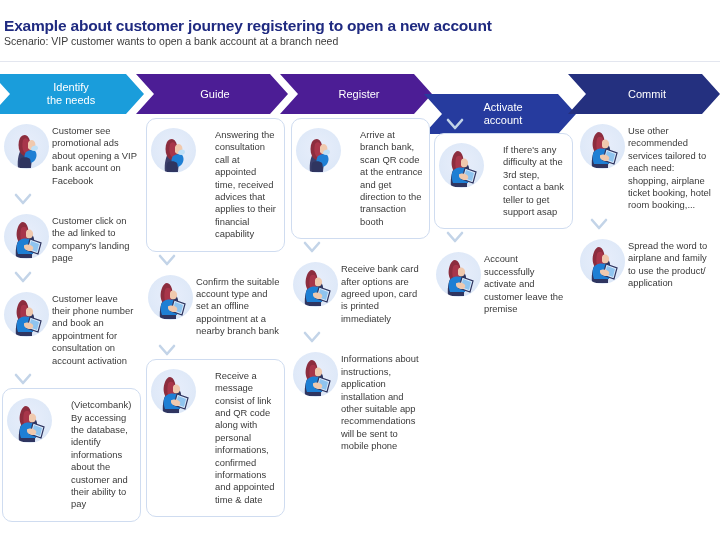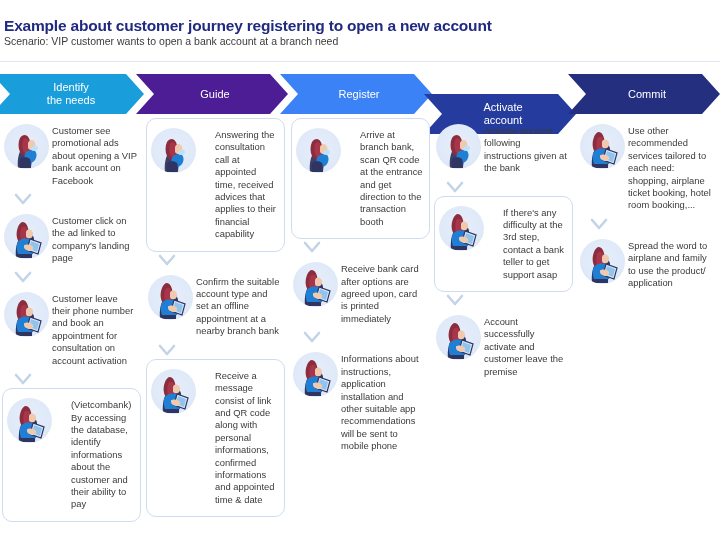--- a/index.html
+++ b/index.html
@@ -93,21 +93,21 @@
         <div>
           <span>Identify</span>
           <span>the needs</span>
         </div>
       </div>
       <div class="stage" style="left: 136px; width: 152px; background: #4c1d95; text-align: right;">
         <div>
           <span>Guide</span>
         </div>
       </div>
-      <div class="stage" style="left: 280px; width: 152px; background: #3b82f6;">
+      <div class="stage" style="left: 280px; width: 152px; background: #4c1d95;">
         <div>
           <span>Register</span>
         </div>
       </div>
       <div class="stage" style="left: 424px; width: 152px; background: rgb(38, 59, 158); margin-top: 20px;">
         <div>
           <span>Activate</span>
           <span>account</span>
         </div>
       </div>
@@ -301,34 +301,20 @@
               <path d="M16 26c4-2 9-2 12 1 2 3 2 9 1 13H14c-2-5-2-12 2-14z" fill="#1e7fd4"></path>
               <path d="M26 25l11 4-3 11-11-4z" fill="#d9e9fa" stroke="#2f3560" stroke-width="1.2"></path>
               <path d="M27 27l8 3-2 8-8-3z" fill="#8fc4ef"></path>
               <path d="M21 31c3-1 7 0 8 2 1 2-1 4-3 4-3 0-6-2-6-4s0-2 1-2z" fill="#f0c9ae"></path>
             </svg>
           </div>
           <div class="steptext">Informations about instructions, application installation and other suitable app recommendations will be sent to mobile phone</div>
         </div>
       </div>
       <div class="col col3">
-        <div class="step">
-          <div class="avatar">
-            <svg viewBox="0 0 45 45">
-              <path d="M14 44c-1-9 1-17 5-21 3-3 7-4 9-2 2 2 2 6 1 10-1 5-2 10-2 13z" fill="#3b3f6b"></path>
-              <path d="M16 14c-2 4-2 10 0 14 2 4 6 5 8 3 2-3 3-9 2-14-1-4-3-6-5-6-2 0-4 1-5 3z" fill="#8c2d3e"></path>
-              <path d="M19 16c-1 4-1 9 1 12 2 2 4 2 5 0 1-3 1-8 0-11-1-3-4-4-6-1z" fill="#a8364a"></path>
-              <path d="M24 19c1-3 4-4 6-2 2 2 2 6 0 8-2 2-5 1-6-1z" fill="#f0c9ae"></path>
-              <path d="M22 28c3-2 7-3 9-1 2 2 2 6 0 9-2 3-6 4-9 2-2-2-2-8 0-10z" fill="#1e7fd4"></path>
-              <path d="M30 22c2-1 4 0 4 2s-2 3-4 3-3-1-3-2 1-3 3-3z" fill="#bfe0f7"></path>
-              <path d="M17 34c3-1 7-1 9 1 1 2 1 6 0 9h-10c-1-4-1-8 1-10z" fill="#2f3560"></path>
-            </svg>
-          </div>
-          <div class="steptext">Activate account following instructions given at the bank</div>
-        </div>
         <div class="arrow">
           <svg width="22" height="17" viewBox="0 0 22 17">
             <path d="M4 4 L11 12 L18 4" fill="none" stroke="#c3d4e8" stroke-width="2.6" stroke-linecap="round" stroke-linejoin="round"></path>
           </svg>
         </div>
         <div class="step boxed">
           <div class="avatar">
             <svg viewBox="0 0 45 45">
               <path d="M12 44c-1-10 1-18 6-22 4-3 9-3 11 0 2 3 1 9 0 13-1 4-1 7-1 9z" fill="#2f3560"></path>
               <path d="M14 13c-2 5-2 11 1 15 2 3 5 3 7 1 2-3 3-10 2-15-1-4-3-6-5-6-2 0-4 2-5 5z" fill="#8c2d3e"></path>

